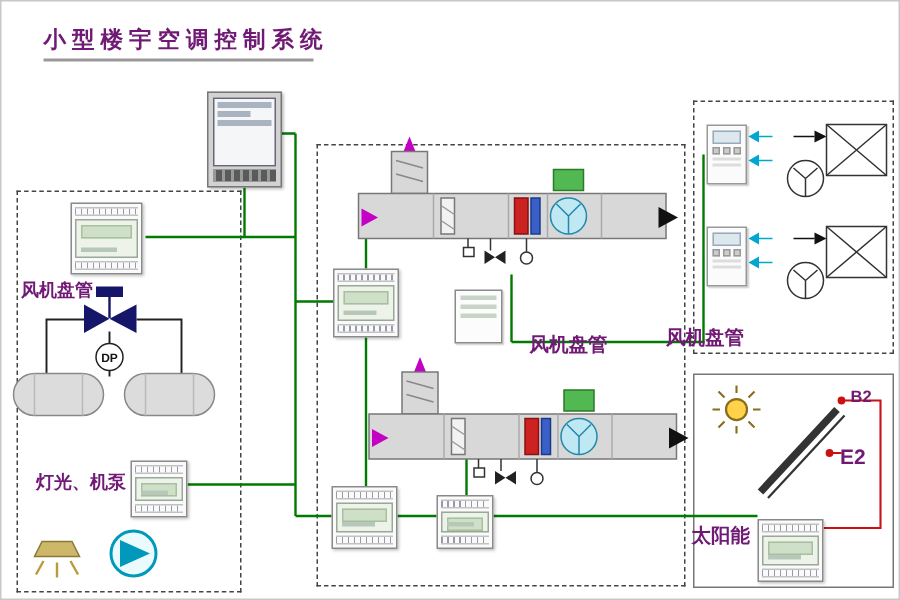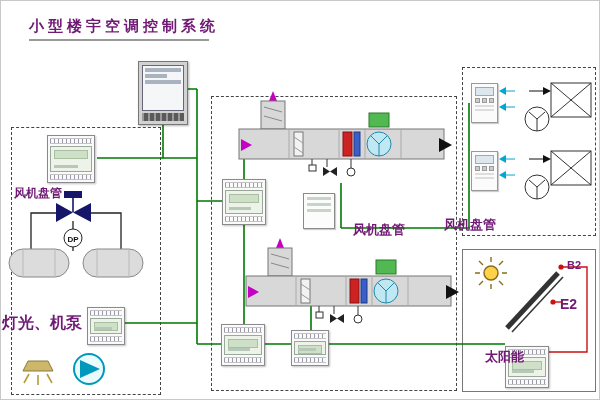--- a/index.html
+++ b/index.html
@@ -200,20 +200,20 @@
         <i></i>
       </div>
     <div class="ln"></div>
     <div class="ln"></div>
   </div>
 
   <div class="lbl" style="left:28px;top:16px;font-size:15px;letter-spacing:4px">小型楼宇空调控制系统</div>
   <div style="position:absolute;left:28px;top:38px;width:180px;height:2px;background:#999"></div>
 
   <div class="lbl" style="left:13px;top:184px;font-size:12px">风机盘管</div>
-  <div class="lbl" style="left:1px;top:312px;font-size:16px">灯光、机泵</div>
+  <div class="lbl" style="left:23px;top:312px;font-size:12px">灯光、机泵</div>
   <div class="lbl" style="left:352px;top:220px;font-size:13px">风机盘管</div>
   <div class="lbl" style="left:443px;top:215px;font-size:13px">风机盘管</div>
-  <div class="lbl" style="left:484px;top:347px;font-size:13px">太阳能</div>
+  <div class="lbl" style="left:460px;top:347px;font-size:13px">太阳能</div>
   <div class="lbl" style="left:566px;top:258px;font-size:11px">B2</div>
   <div class="lbl" style="left:559px;top:295px;font-size:14px">E2</div>
 
 </div>
 
 </body></html>

